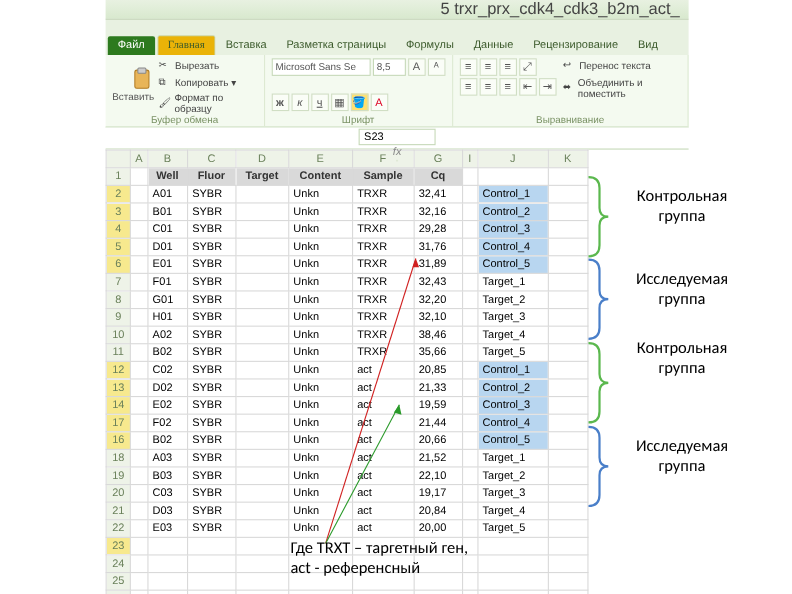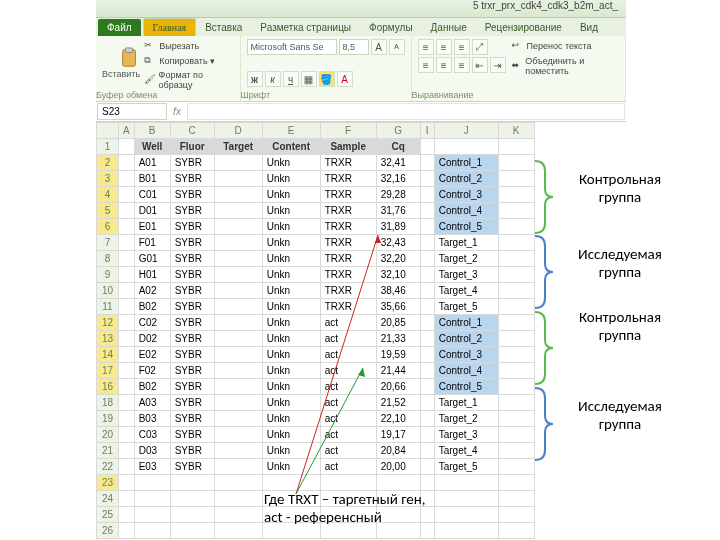--- a/index.html
+++ b/index.html
@@ -1,36 +1,36 @@
 <!DOCTYPE html>
 <html><head>
 <meta charset="utf-8">
 <style>
   * { box-sizing: border-box; margin: 0; padding: 0; }
   body { font-family: Tahoma, Arial, sans-serif; font-size: 11px; background: #fff; width: 720px; height: 540px; overflow: hidden; position: relative; }
   .app { position: absolute; left: 96px; top: 0; width: 530px; background: #fff; }
-  .titlebar { height: 18px; background: linear-gradient(#e8f1e1,#d8e9ce); display:flex; align-items:flex-start; padding:0 8px; font-size:10px; color:#444; border-bottom:1px solid #b8ccab; }
+  .titlebar { height: 18px; background: linear-gradient(#e8f1e1,#d8e9ce); display:flex; align-items:flex-start; padding:0 8px; font-size:15px; color:#444; border-bottom:1px solid #b8ccab; }
   .titlebar .spacer { flex:1; }
-  .ribbon-tabs { height: 18px; background: #e8f1e1; display:flex; align-items:flex-end; padding:0 2px; gap:0; font-size:10px; color:#4a6; }
+  .ribbon-tabs { height: 32px; background: #e8f1e1; display:flex; align-items:flex-end; padding:0 2px; gap:0; font-size:10px; color:#4a6; }
   .ribbon-tab { padding:3px 9px; color:#3b5a2b; cursor:default; }
   .ribbon-tab.file { background:#2d7a1e; color:#fff; border-radius:2px 2px 0 0; margin-right:2px; }
   .ribbon-tab.active { background:#eab308; border:1px solid #c6d9b8; border-bottom:none; border-radius:2px 2px 0 0;font-family:Liberation Serif, serif; }
   .ribbon { height: 66px; background:#f4faf0; border-bottom:1px solid #c6d9b8; display:flex; font-size:9px; color:#555; }
   .ribbon-group { border-right:1px solid #dde9d2; padding:3px 6px 1px 6px; display:flex; flex-direction:column; position:relative; }
-  .ribbon-group-label { position:absolute; bottom:1px; left:0; right:0; text-align:left; font-size:9px; color:#7a9265; }
+  .ribbon-group-label { position:absolute; bottom:1px; left:0; right:0; text-align:center; font-size:9px; color:#7a9265; }
   .ribbon-btn { display:flex; align-items:center; gap:3px; padding:1px 0; color:#444; }
   .ribbon-btn .ic { width:12px; height:12px; display:inline-block; }
   .paste-big { display:flex; flex-direction:column; align-items:flex-end; justify-content:center; width:40px; height:48px; }
   .paste-big .ic { width:22px; height:22px; }
   .font-group { flex-direction:column; gap:16px; }
   .font-row { display:flex; align-items:center; gap:2px; }
   .font-select { border:1px solid #c6d9b8; background:#fff; padding:1px 3px; font-size:9px; height:16px; display:flex; align-items:center; }
   .btn-box { width:16px; height:16px; border:1px solid #d0dec4; display:inline-flex; align-items:center; justify-content:center; font-size:10px; background:#fafdf7; }
   .align-group { flex-direction:column; gap:2px; }
-  .namebox-row { height:20px; border-bottom:1px solid #c6d9b8; display:flex; align-items:center; background:#fff; }
+  .namebox-row { height:20px; border-bottom:1px solid #c6d9b8; display:flex; align-items:center; background:#fff;flex-direction:column; }
   .namebox { width:70px; border:1px solid #c6d9b8; margin:1px; padding:1px 4px; font-size:10px; height:17px; display:flex; align-items:center; background:#fff; }
   .fx { width:18px; text-align:center; font-style:italic; color:#888; font-size:10px; }
   .formula { flex:1; border:1px solid #e0e9d6; margin:1px; height:17px; background:#fff; }
   table.sheet { border-collapse:collapse; font-size:10px; background:#fff; }
   table.sheet th, table.sheet td { border:1px solid #d9d9d9; padding:0 4px; height:15px; line-height:15px; text-align:left; white-space:nowrap; overflow:hidden; }
   table.sheet th { background:#eef3e8; color:#6a805a; font-weight:normal; text-align:center; }
   table.sheet th.rowhdr { width:22px; background:#eef3e8; text-align:center; }
   table.sheet tr.yellow th.rowhdr { background:#f7e98e; }
   table.sheet td.grey { background:#d9d9d9; color:#333; font-weight:bold; text-align:center; }
   table.sheet td.blue { background:#b8d6f0; }

